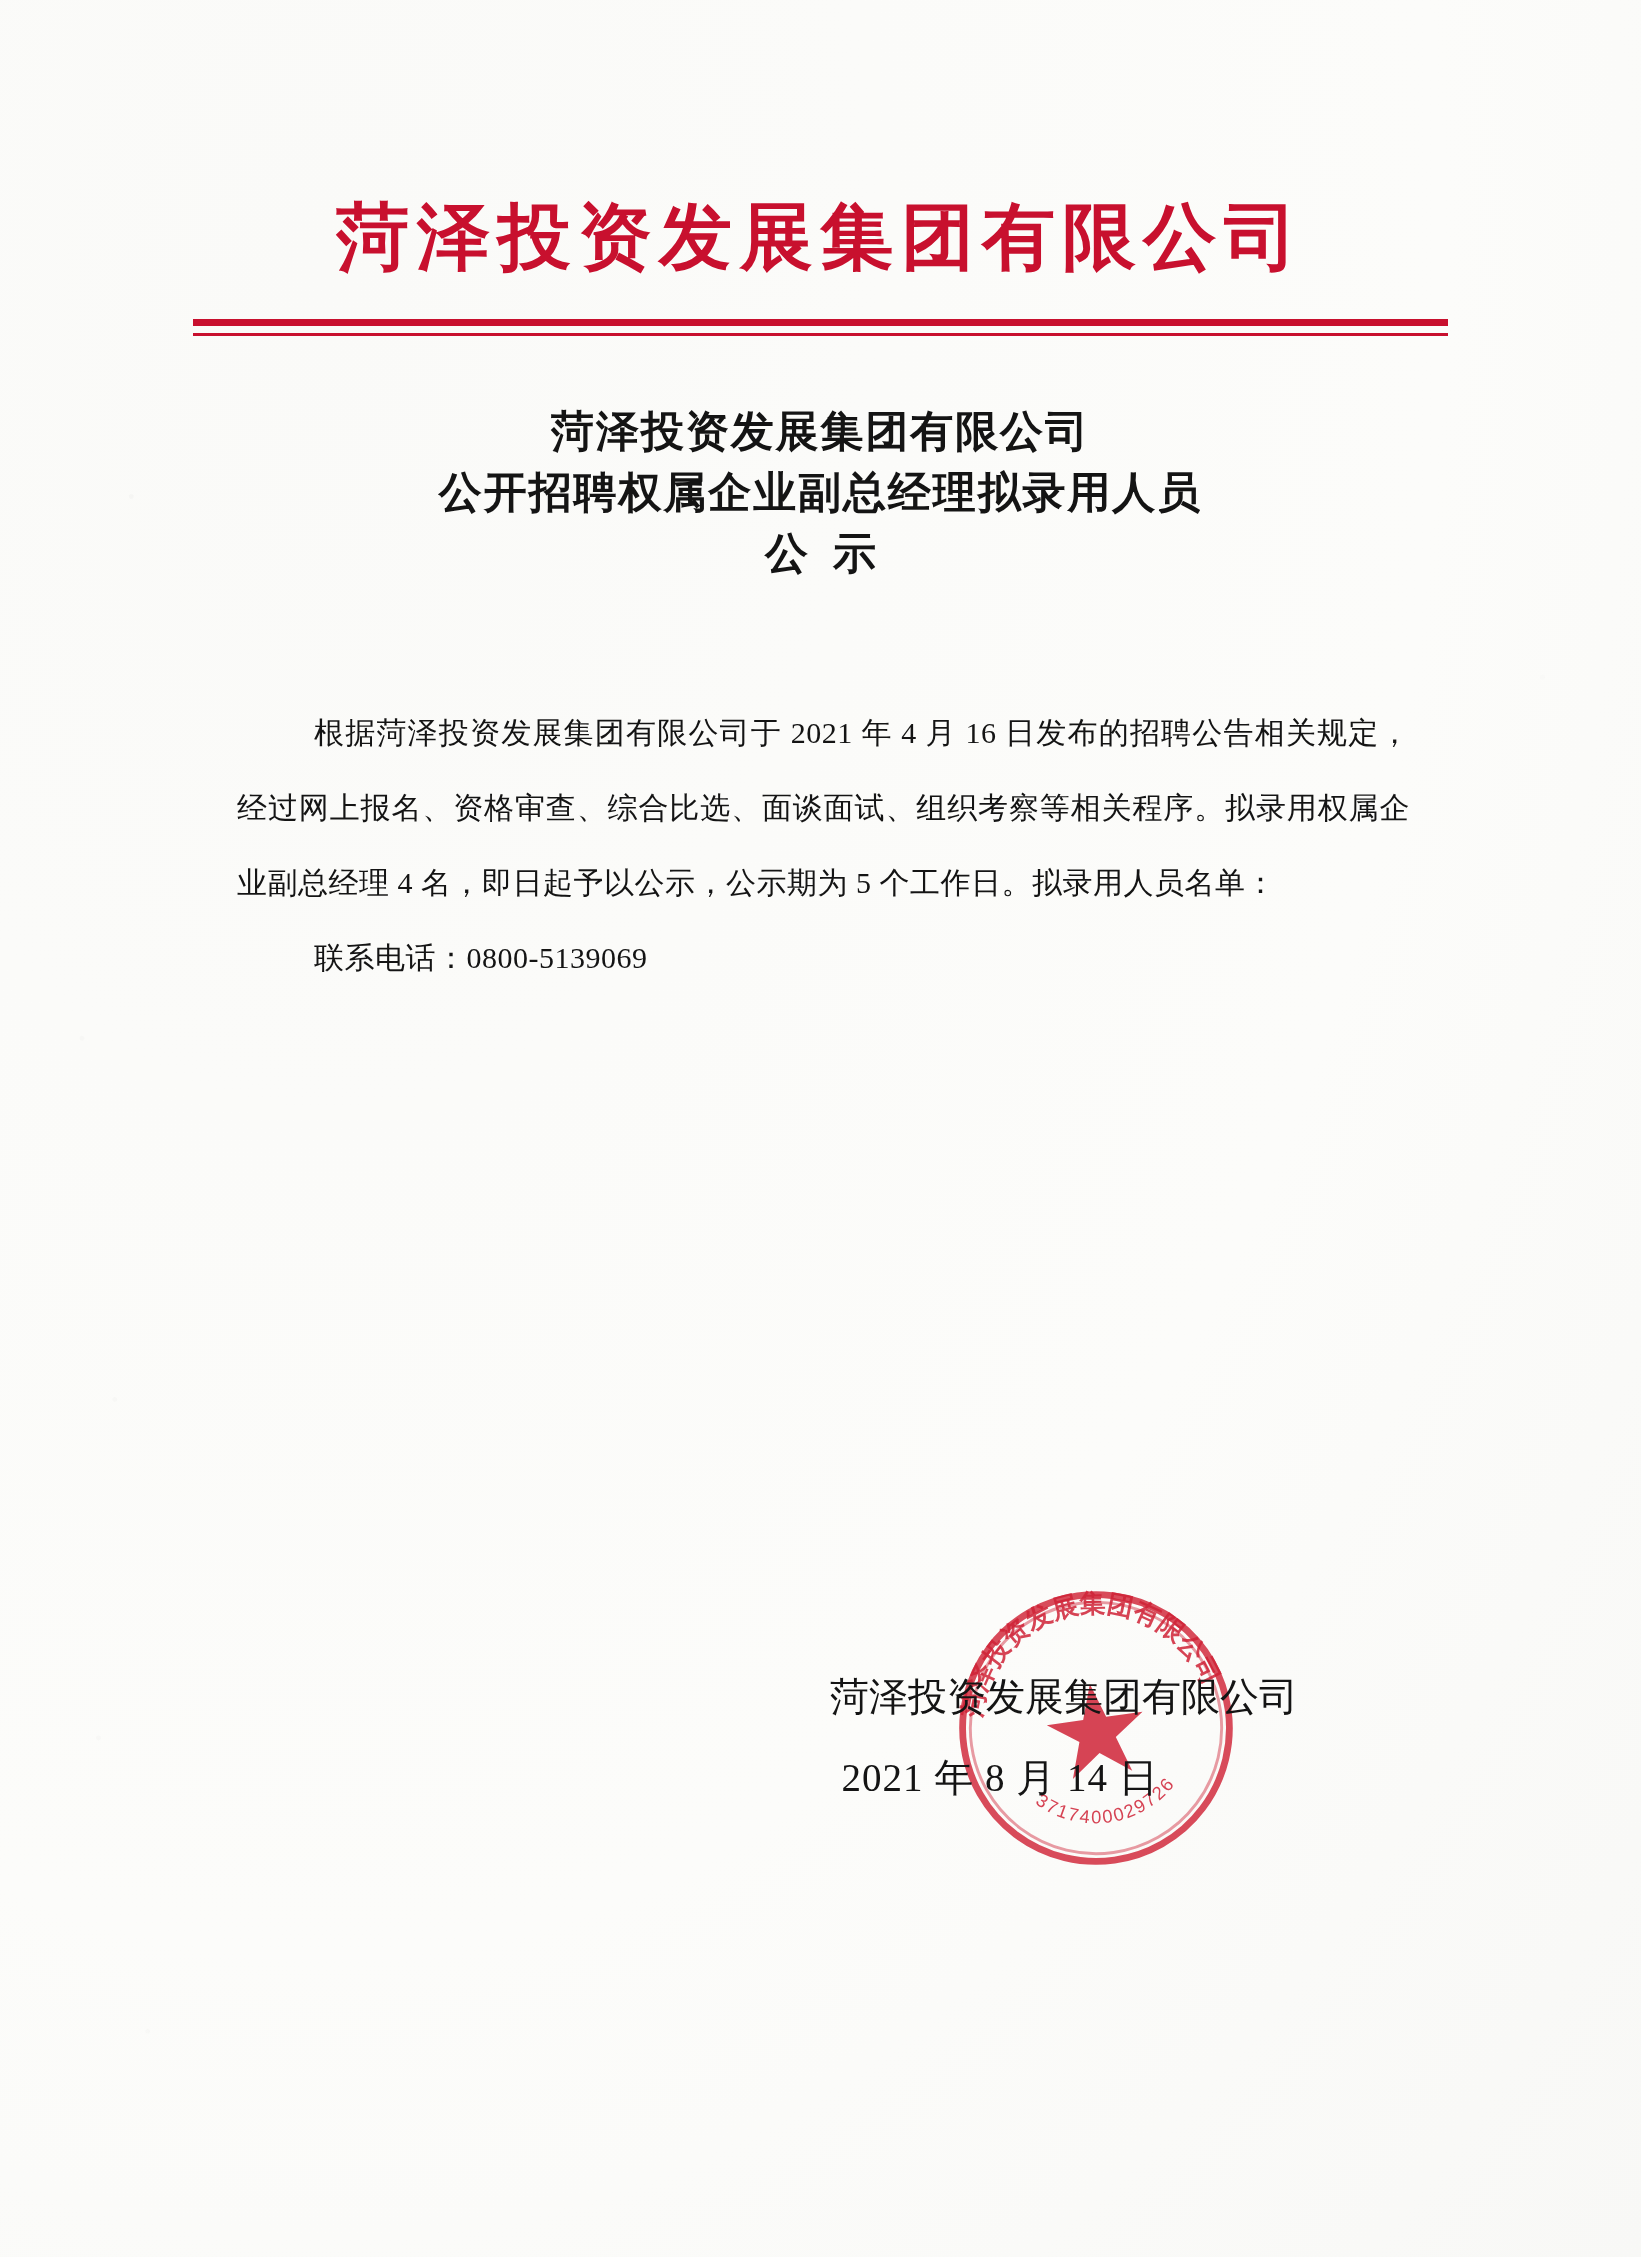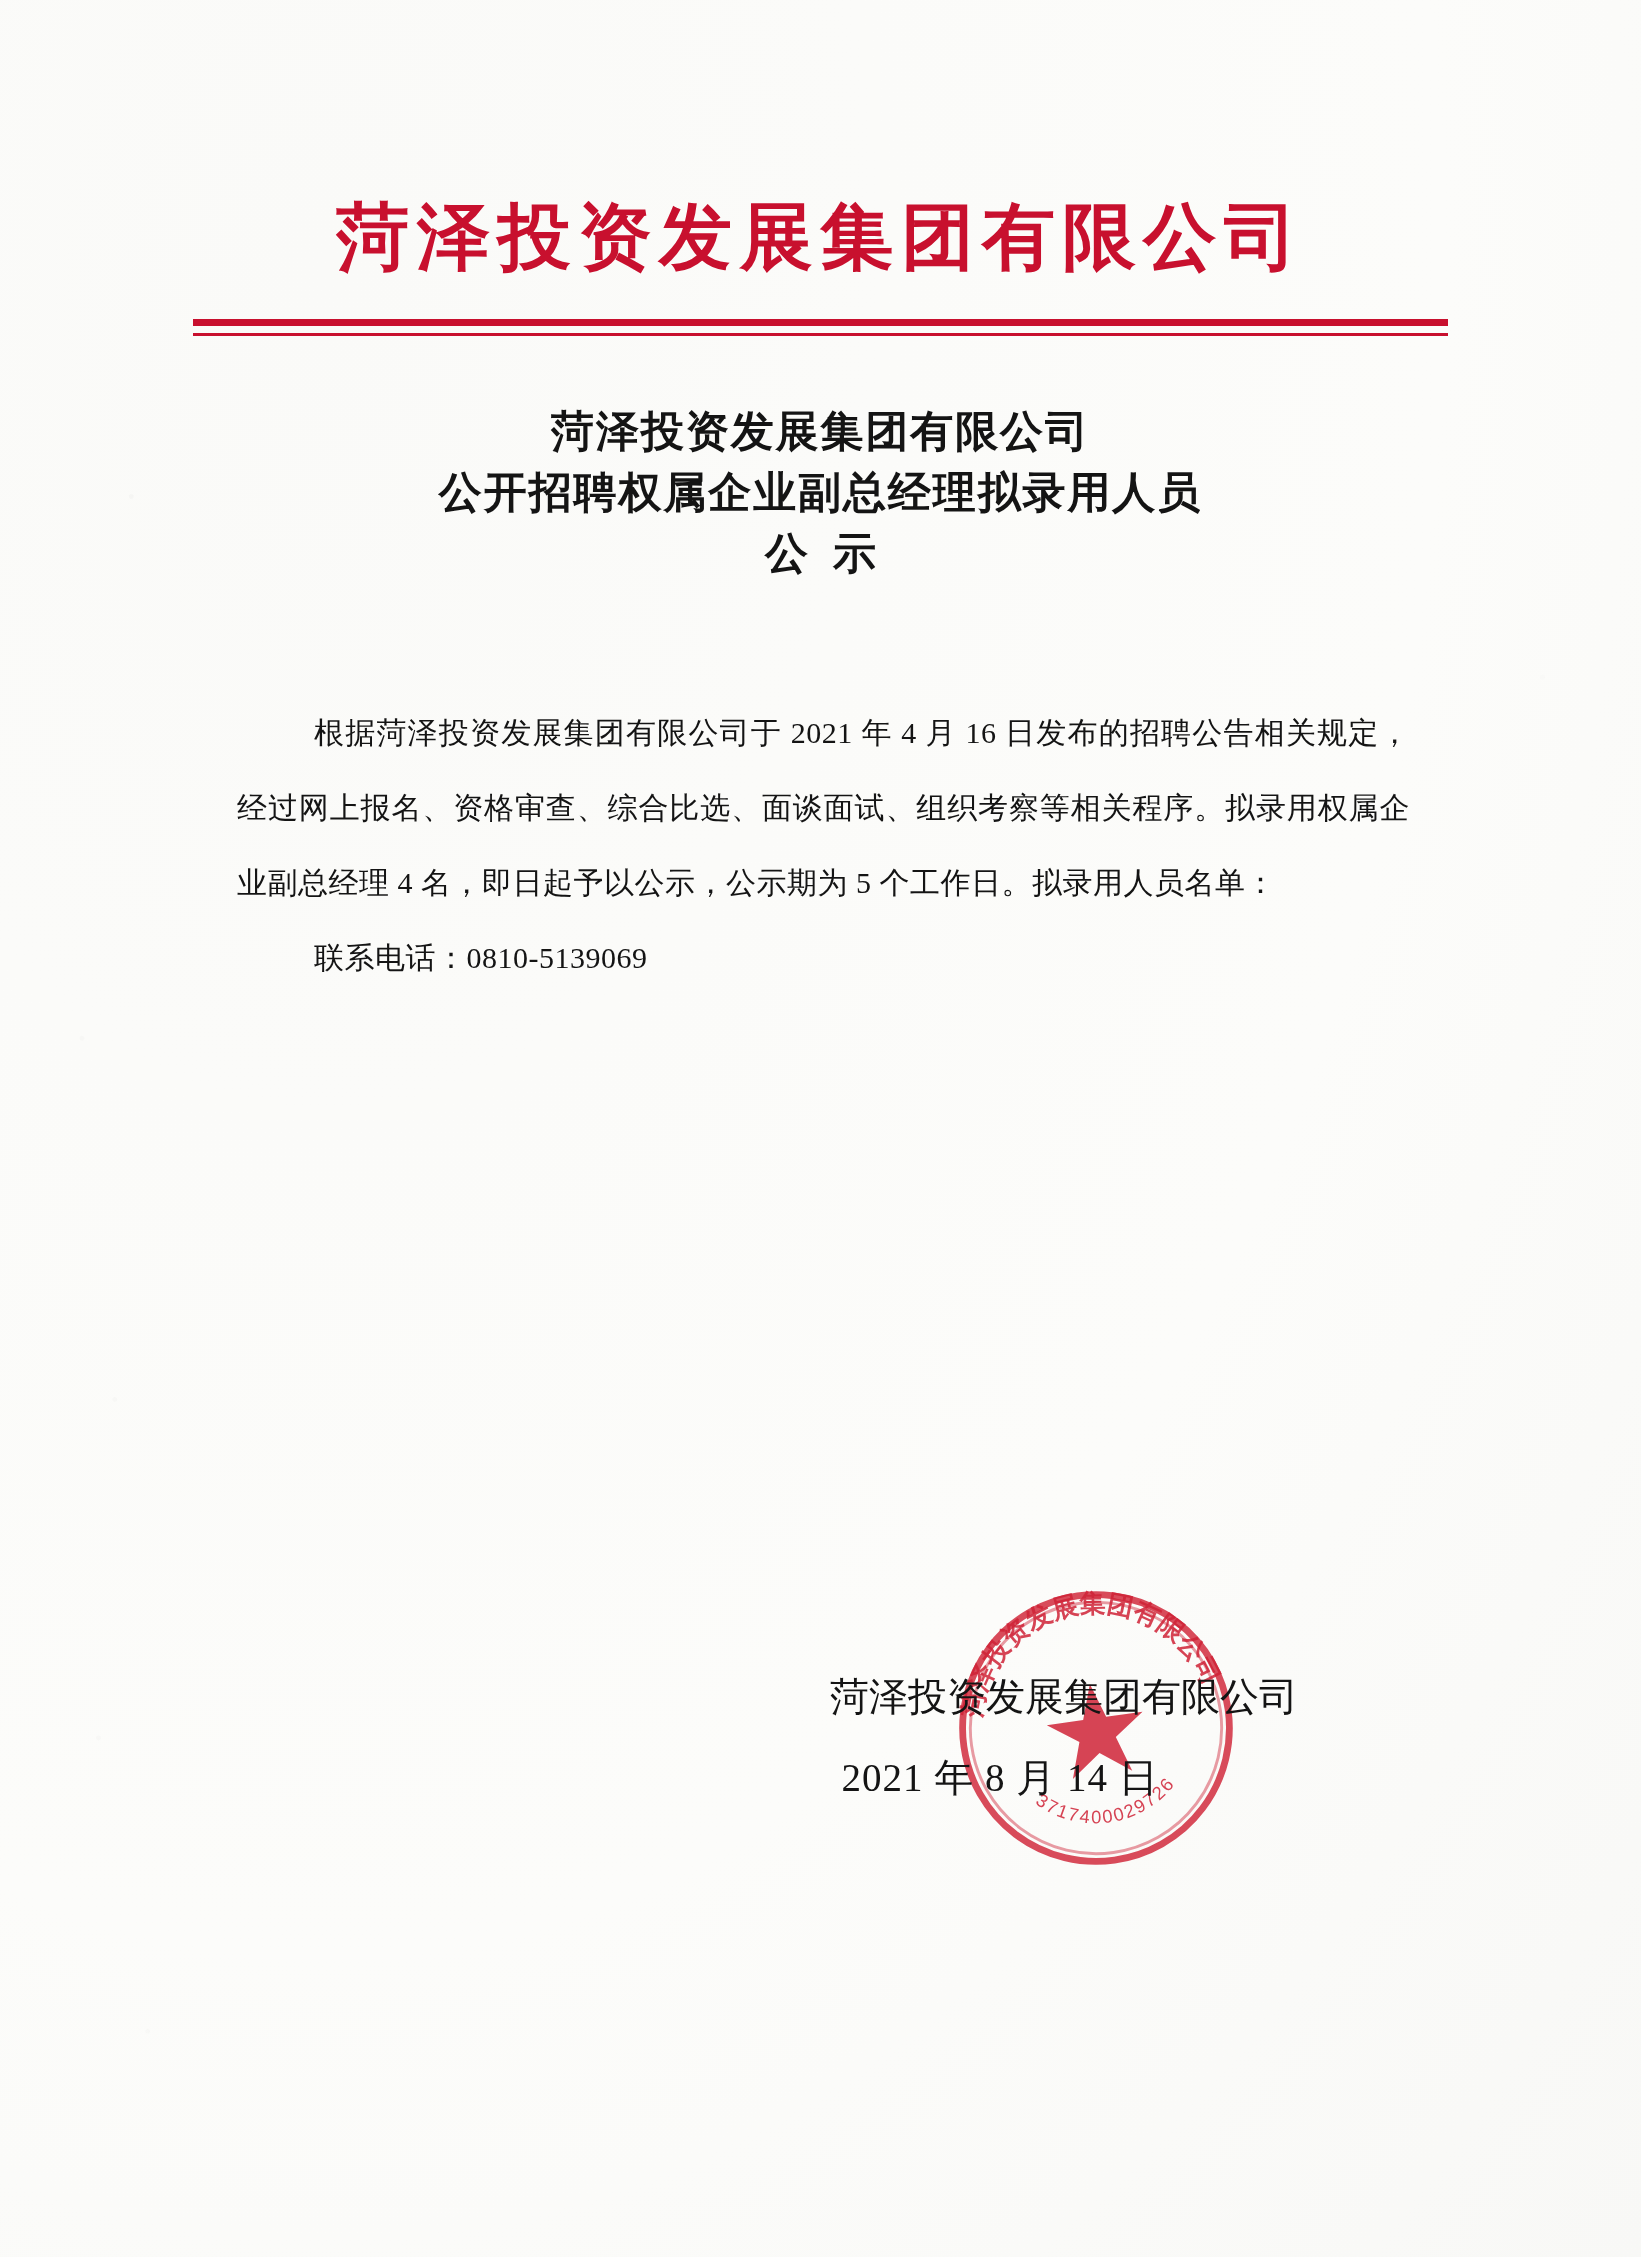--- a/index.html
+++ b/index.html
@@ -173,21 +173,21 @@
   </div>
 
   <div class="doc-heading">
     <div>菏泽投资发展集团有限公司</div>
     <div>公开招聘权属企业副总经理拟录用人员</div>
     <div class="line3">公示</div>
   </div>
 
   <div class="body-text">
     <p class="para">根据菏泽投资发展集团有限公司于 2021 年 4 月 16 日发布的招聘公告相关规定，经过网上报名、资格审查、综合比选、面谈面试、组织考察等相关程序。拟录用权属企业副总经理 4 名，即日起予以公示，公示期为 5 个工作日。拟录用人员名单：</p>
-    <p class="para tight">联系电话：0810-5139069</p>
+    <p class="para tight">联系电话：0800-5139069</p>
   </div>
 
   <div class="seal">
     <svg width="290" height="290" viewBox="0 0 300 300" xmlns="http://www.w3.org/2000/svg" style="transform: rotate(-8deg);">
       <circle class="seal-ring" cx="150" cy="150" r="138"></circle>
       <circle class="seal-ring" cx="150" cy="150" r="130" style="stroke-width:3; opacity:.45"></circle>
 
       <polygon class="seal-star" points="150,104 162,140 200,140 169,162 181,199 150,176 119,199 131,162 100,140 138,140"></polygon>
 
       <defs>

